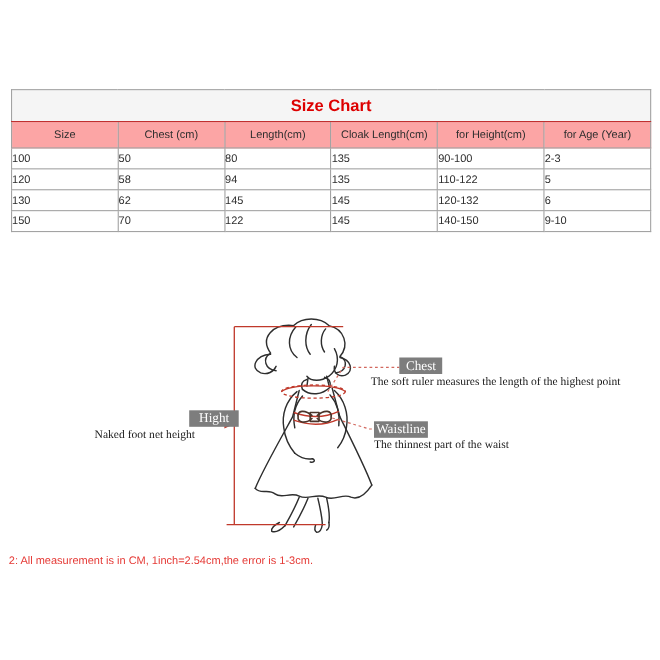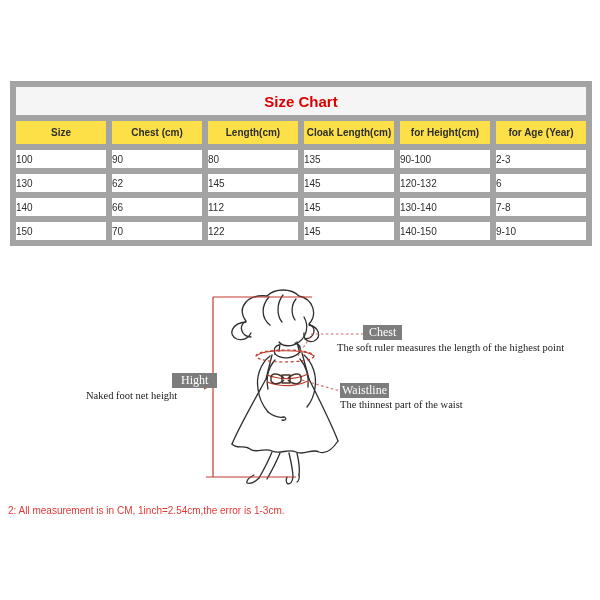--- a/index.html
+++ b/index.html
@@ -7,28 +7,28 @@
     position:relative; width:600px; height:600px; background:#fff;
     font-family:"Liberation Sans", sans-serif; overflow:hidden;
   }
 
   
   .size-table {
     position:absolute; left:10px; top:81px; width:582px;
     border-collapse:collapse; table-layout:fixed;
   }
   .size-table th, .size-table td {
-    border:6px solid #a3a3a3; 
+    border:1px solid #a3a3a3; 
     font-size:10px; color:#2e2e2e; padding:0;
   }
   .title-row th {
     background:#f5f5f5; color:#dd0000; font-size:15px; font-weight:bold;
     height:28px; border-bottom:1px solid #c03030;
   }
-  .head-row th { height:23px; font-weight:bold; background:#fde047; }
+  .head-row th { height:23px; font-weight:normal; background:#fca5a5; }
   .size-table tbody td { height:18px; font-weight:normal; }
 
   
   .mm-title {
     position:absolute; left:232px; top:261px;
     background:#0f0f0f; color:#fff;
     font-family:"Liberation Serif", serif; font-weight:bold; font-size:12.5px;
     padding:3px 8px; letter-spacing:0.2px;
   }
   .figure { position:absolute; left:130px; top:286px; width:250px; height:205px; }
@@ -68,41 +68,41 @@
         <th>Chest (cm)</th>
         <th>Length(cm)</th>
         <th>Cloak Length(cm)</th>
         <th>for Height(cm)</th>
         <th>for Age (Year)</th>
       </tr>
     </thead>
     <tbody>
       <tr>
         <td>100</td>
-        <td>90</td>
+        <td>50</td>
         <td>80</td>
         <td>135</td>
         <td>90-100</td>
         <td>2-3</td>
+      </tr>
+      <tr>
+        <td>120</td>
+        <td>58</td>
+        <td>94</td>
+        <td>135</td>
+        <td>110-122</td>
+        <td>5</td>
       </tr>
       <tr>
         <td>130</td>
         <td>62</td>
         <td>145</td>
         <td>145</td>
         <td>120-132</td>
         <td>6</td>
-      </tr>
-      <tr>
-        <td>140</td>
-        <td>66</td>
-        <td>112</td>
-        <td>145</td>
-        <td>130-140</td>
-        <td>7-8</td>
       </tr>
       <tr>
         <td>150</td>
         <td>70</td>
         <td>122</td>
         <td>145</td>
         <td>140-150</td>
         <td>9-10</td>
       </tr>
     </tbody>

